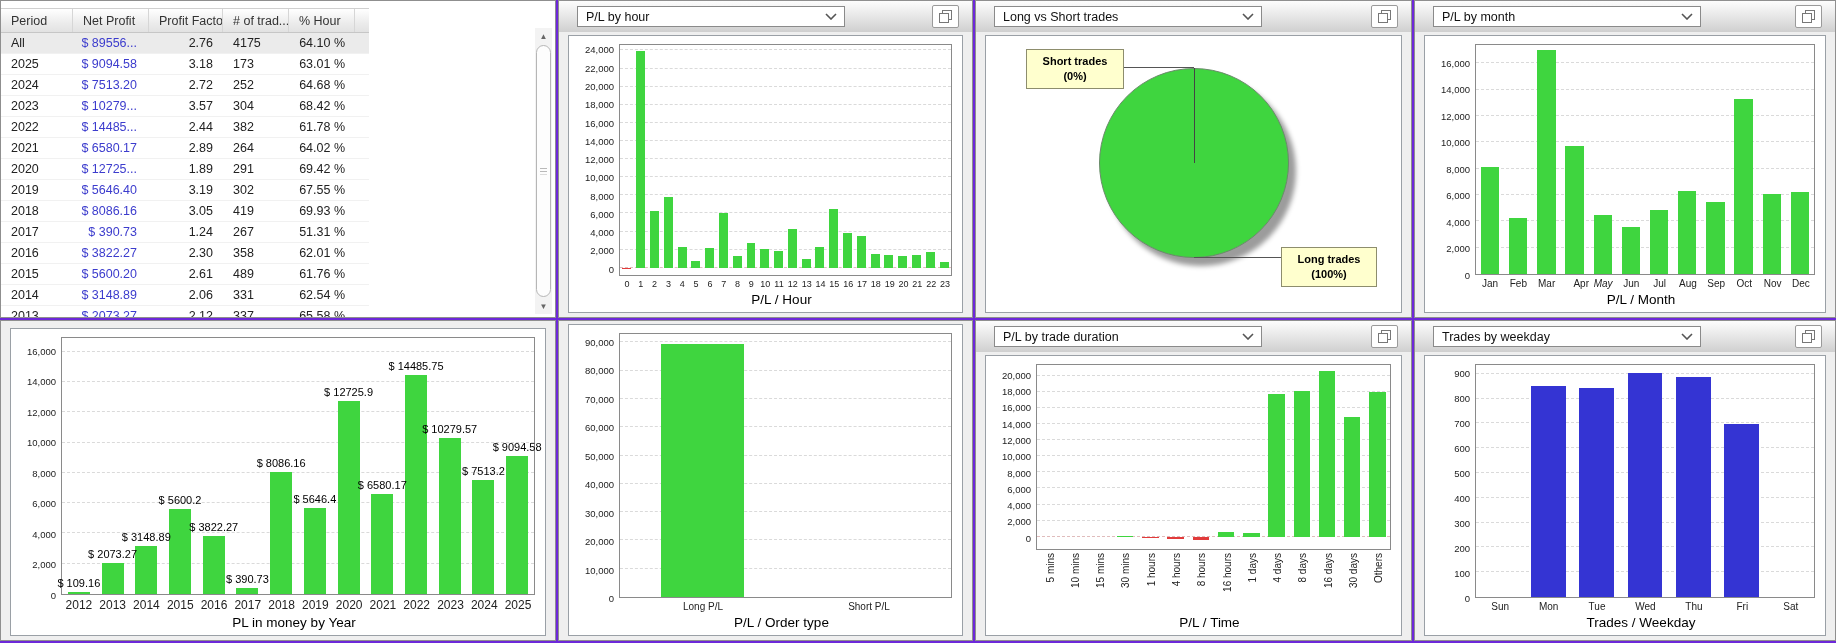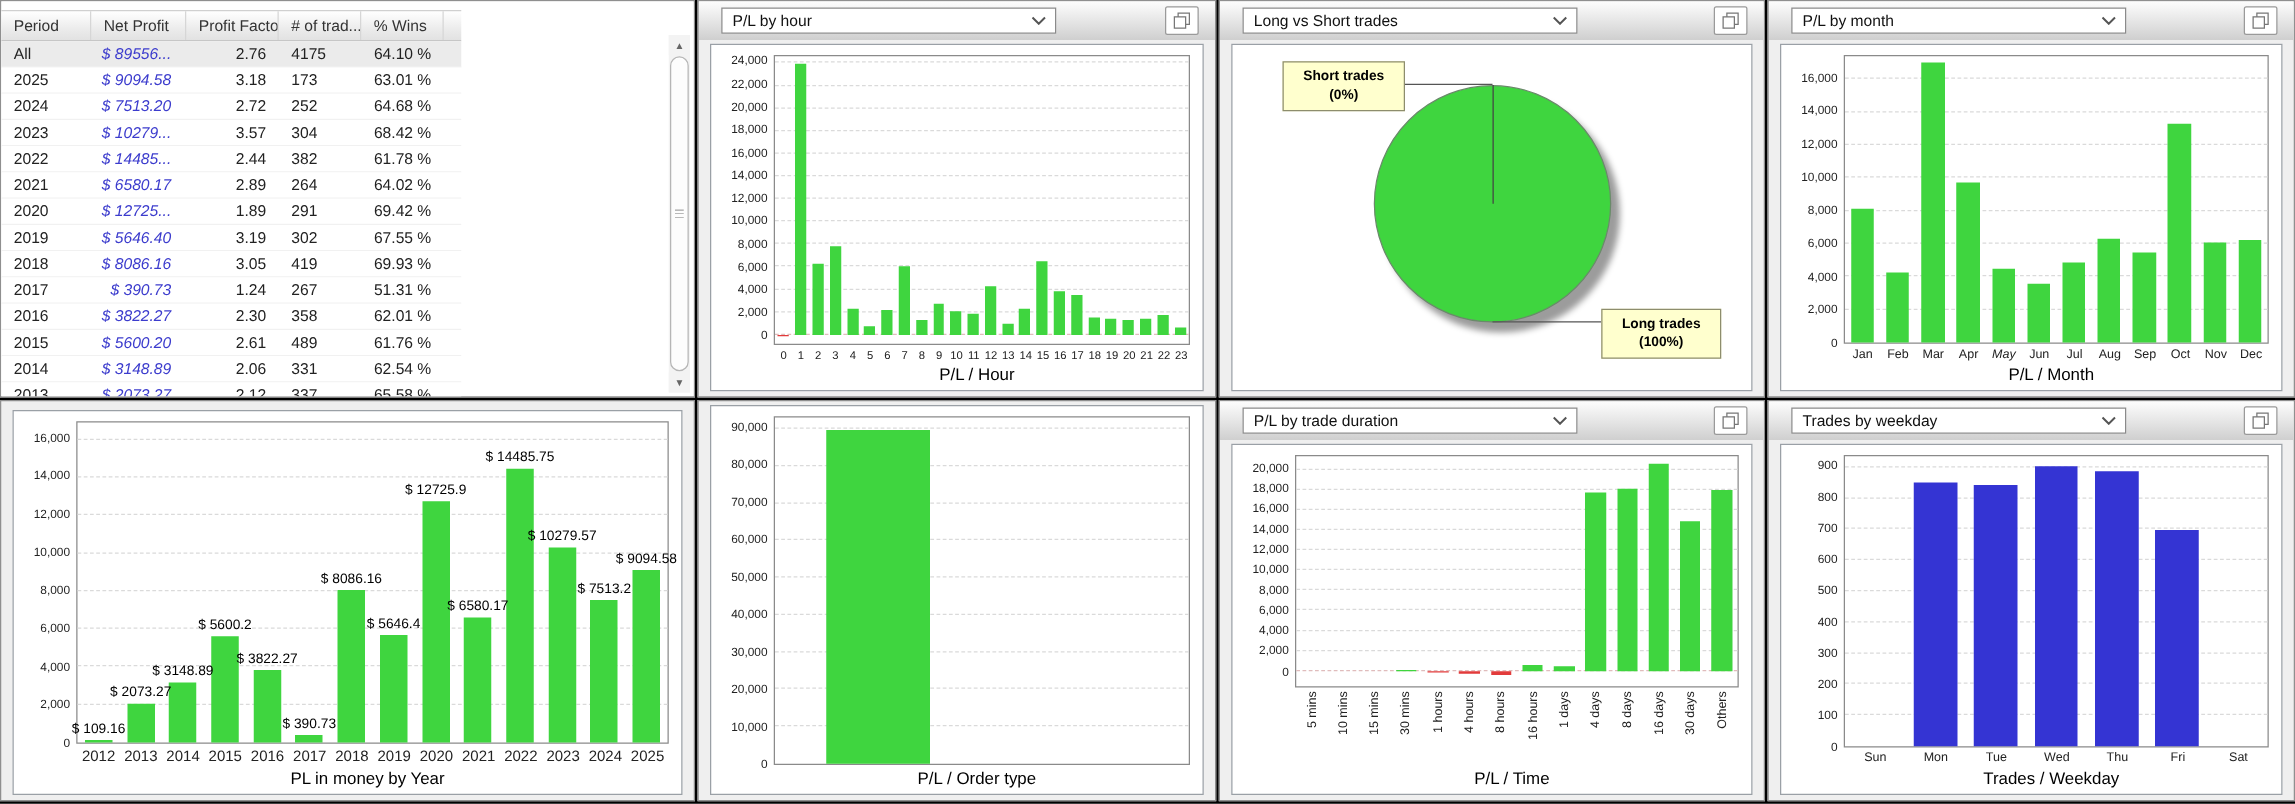--- a/index.html
+++ b/index.html
@@ -1,20 +1,20 @@
 <!DOCTYPE html>
 <html><head>
 <meta charset="utf-8">
 <style>
   * { box-sizing: border-box; margin: 0; padding: 0; }
   html,body { width:1836px; height:643px; overflow:hidden;
     font-family:"Liberation Sans", sans-serif; background:#c2c2c2; }
   .app { width:1836px; height:643px; display:grid;
     grid-template-columns:556px 415px 437px 422px;
-    grid-template-rows:318px 321px; gap:2px; background:#000000; }
+    grid-template-rows:318px 321px; gap:2px; background:#6d28d9; }
   .panel { background:#efefef; border:1px solid #8f8f8f; position:relative;
     overflow:hidden; display:flex; flex-direction:column; }
 
   
   .panel-header { height:31px; flex:0 0 31px;
     background:linear-gradient(#fdfdfd,#e4e4e4 55%,#cfcfcf);
     display:flex; align-items:center; justify-content:space-between;
     padding:0 13px 0 18px; }
   .dropdown { width:268px; height:21px; background:#fff; border:1px solid #8a8a8a;
     display:flex; align-items:center; justify-content:space-between;
@@ -58,21 +58,21 @@
     height:25px; background:linear-gradient(#ffffff,#ececec 60%,#e2e2e2);
     border-top:1px solid #d0d0d0; border-bottom:1px solid #c6c6c6; }
   .t-head > div { display:flex; align-items:center; padding:0 6px 0 10px;
     border-right:1px solid #d6d6d6; color:#333; white-space:nowrap; overflow:hidden; }
   .t-row { display:grid; grid-template-columns:72px 76px 74px 66px 66px;
     height:21px; border-bottom:1px solid #f1f1f1; background:#fff; }
   .t-row.selected { background:#ebebeb; }
   .t-row > div { display:flex; align-items:center; padding:0 6px 0 10px;
     white-space:nowrap; overflow:hidden; }
   .c-num { justify-content:flex-end; padding-right:10px !important; }
-  .c-profit { color:#3c3ccd; justify-content:flex-end; padding-right:12px !important;font-style:italic; }
+  .c-profit { color:#3c3ccd; justify-content:flex-end; padding-right:12px !important; }
 
   
   .vscroll { position:absolute; top:27px; right:3px; bottom:3px; width:17px;
     background:#f3f3f3; }
   .vs-btn { position:absolute; left:0; width:17px; height:16px; display:flex;
     align-items:center; justify-content:center; font-size:8px; color:#666;
     background:#f3f3f3; }
   .vs-btn.up { top:0; } .vs-btn.down { bottom:0; }
   .vs-thumb { position:absolute; left:1px; right:1px; top:17px; bottom:17px;
     background:#fdfdfd; border:1px solid #b6b6b6; border-radius:8px; }
@@ -103,21 +103,21 @@
 <div class="app">
 
   <div class="panel">
     <div class="table-wrap">
       <div class="grid-table">
         <div class="t-head" id="table-head">
             <div>Period</div>
             <div>Net Profit</div>
             <div>Profit Factor</div>
             <div># of trad...</div>
-            <div>% Wins</div>
+            <div>% Hour</div>
           </div>
         <div id="table-body">
             <div class="t-row selected">
               <div>All</div>
               <div class="c-profit">$ 89556...</div>
               <div class="c-num">2.76</div>
               <div>4175</div>
               <div class="c-num">64.10 %</div>
             </div>
             <div class="t-row">
@@ -409,21 +409,21 @@
             <div class="bar" style="left: 84.7917%; width: 5.41667%; bottom: 0%; height: 35.0575%; background: rgb(63, 213, 63);"></div>
             <div class="bar" style="left: 93.125%; width: 5.41667%; bottom: 0%; height: 35.6322%; background: rgb(63, 213, 63);"></div>
           </div>
         </div>
         <div class="x-row">
           <div class="x-spacer"></div>
           <div class="x-labels">
             <div class="x-slot" style="font-size: 10px;">Jan</div>
             <div class="x-slot" style="font-size: 10px;">Feb</div>
             <div class="x-slot" style="font-size: 10px;">Mar</div>
-            <div class="x-slot" style="font-size: 10px;">Apr</div>
+            <div class="x-slot" style="font-size: 10px; text-align: right;">Apr</div>
             <div class="x-slot" style="font-size: 10px; font-style: italic;">May</div>
             <div class="x-slot" style="font-size: 10px;">Jun</div>
             <div class="x-slot" style="font-size: 10px;">Jul</div>
             <div class="x-slot" style="font-size: 10px;">Aug</div>
             <div class="x-slot" style="font-size: 10px;">Sep</div>
             <div class="x-slot" style="font-size: 10px;">Oct</div>
             <div class="x-slot" style="font-size: 10px;">Nov</div>
             <div class="x-slot" style="font-size: 10px;">Dec</div>
           </div>
         </div>
@@ -528,20 +528,27 @@
             <div class="gridline" style="bottom: 32.2581%;"></div>
             <div class="gridline" style="bottom: 43.0108%;"></div>
             <div class="gridline" style="bottom: 53.7634%;"></div>
             <div class="gridline" style="bottom: 64.5161%;"></div>
             <div class="gridline" style="bottom: 75.2688%;"></div>
             <div class="gridline" style="bottom: 86.0215%;"></div>
             <div class="gridline" style="bottom: 96.7742%;"></div>
             <div class="bar" style="left: 12.5%; width: 25%; bottom: 0%; height: 96.2968%; background: rgb(63, 213, 63);"></div>
           </div>
         </div>
+        <div class="x-row">
+          <div class="x-spacer"></div>
+          <div class="x-labels">
+            <div class="x-slot" style="font-size: 10px;">Long P/L</div>
+            <div class="x-slot" style="font-size: 10px;">Short P/L</div>
+          </div>
+        </div>
         <div class="axis-title">P/L / Order type</div>
       </div>
   </div>
 
   <div class="panel">
     <div class="panel-header">
       <div class="dropdown">
         <span>P/L by trade duration</span>
         <svg width="12" height="7" viewBox="0 0 12 7">
             <polyline points="1,1 6,6 11,1" fill="none" stroke="#555" stroke-width="1.6"></polyline>

